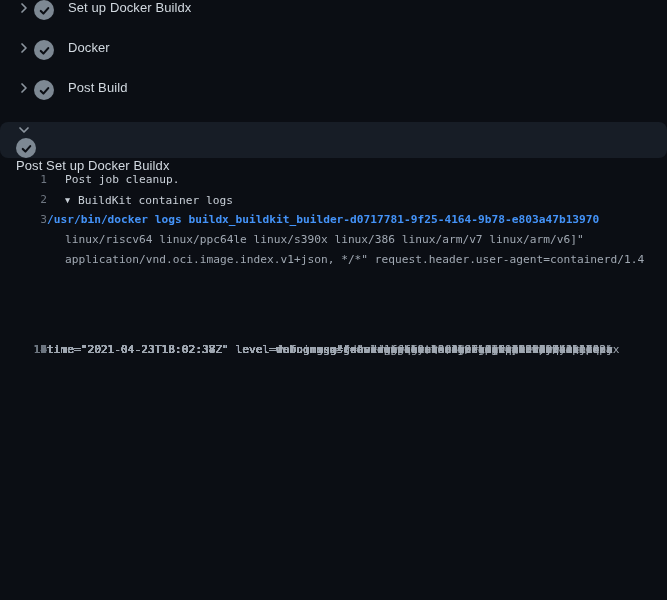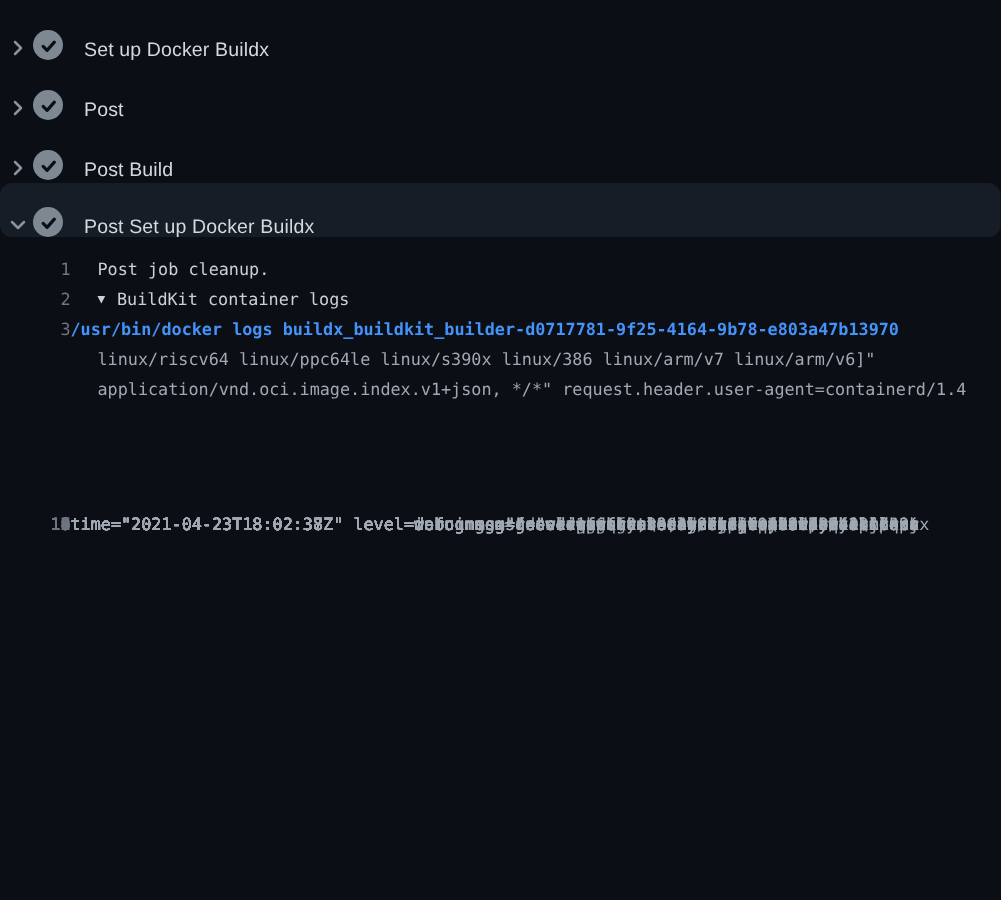--- a/index.html
+++ b/index.html
@@ -5,25 +5,25 @@
   html,body{margin:0;padding:0;}
   body{
     width:667px;height:600px;overflow:hidden;
     background:#0b0e14;
     font-family:"Liberation Sans","DejaVu Sans",sans-serif;
     position:relative;
   }
   
   .steps{position:absolute;top:0;left:0;width:667px;}
   .step{
-    height:40px;display:flex;align-items:flex-end;
-    padding:0 4px;box-sizing:border-box;cursor:pointer;
+    height:40px;display:flex;align-items:flex-start;
+    padding:0 16px;box-sizing:border-box;cursor:pointer;
   }
   .step.expanded{
-    height:36px;margin:2px 0;background:#171d26;border-radius:8px;
+    height:36px;margin:2px 0;background:#171d26;border-radius:8px;flex-direction:column;
   }
   .chev{width:16px;height:16px;flex:none;margin-right:2px;display:flex;align-items:center;justify-content:center;}
   .check{
     width:20px;height:20px;flex:none;border-radius:50%;
     background:#7d8893;display:flex;align-items:center;justify-content:center;
     margin-right:14px;
   }
   .step-label{
     font-size:13px;font-weight:500;color:#d2d9e0;letter-spacing:.1px;
   }
@@ -71,21 +71,21 @@
       <span class="chev">
         <svg width="16" height="16" viewBox="0 0 16 16">
           <path d="M6 4l4 4-4 4" stroke="#8b949e" stroke-width="1.7" fill="none" stroke-linecap="round" stroke-linejoin="round"></path>
         </svg>
       </span>
       <span class="check">
         <svg width="11" height="11" viewBox="0 0 10 10">
           <path d="M1.6 5.4 4 7.8l4.4-5" stroke="#0b0e14" stroke-width="1.9" fill="none" stroke-linecap="round" stroke-linejoin="round"></path>
         </svg>
       </span>
-      <span class="step-label">Post</span>
+      <span class="step-label">Docker</span>
     </div>
     <div class="step">
       <span class="chev">
         <svg width="16" height="16" viewBox="0 0 16 16">
           <path d="M6 4l4 4-4 4" stroke="#8b949e" stroke-width="1.7" fill="none" stroke-linecap="round" stroke-linejoin="round"></path>
         </svg>
       </span>
       <span class="check">
         <svg width="11" height="11" viewBox="0 0 10 10">
           <path d="M1.6 5.4 4 7.8l4.4-5" stroke="#0b0e14" stroke-width="1.9" fill="none" stroke-linecap="round" stroke-linejoin="round"></path>

